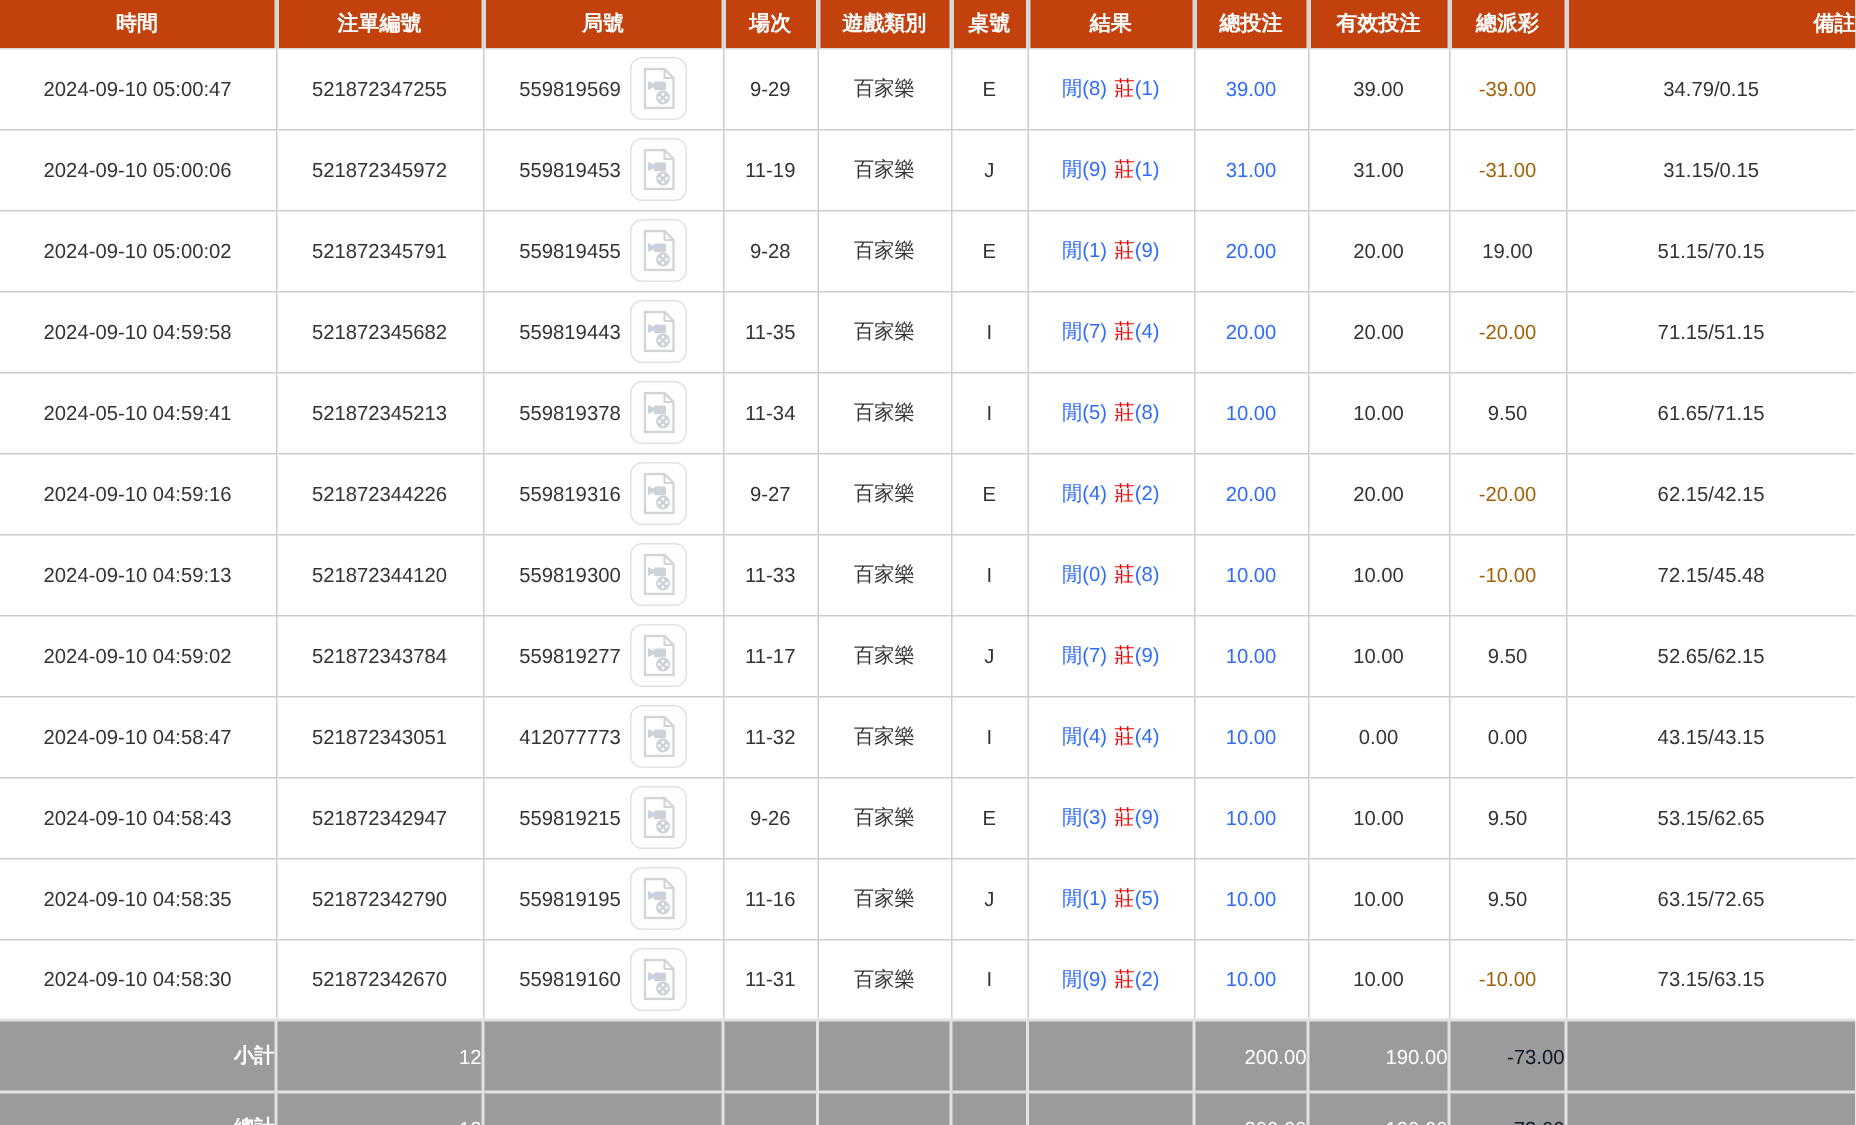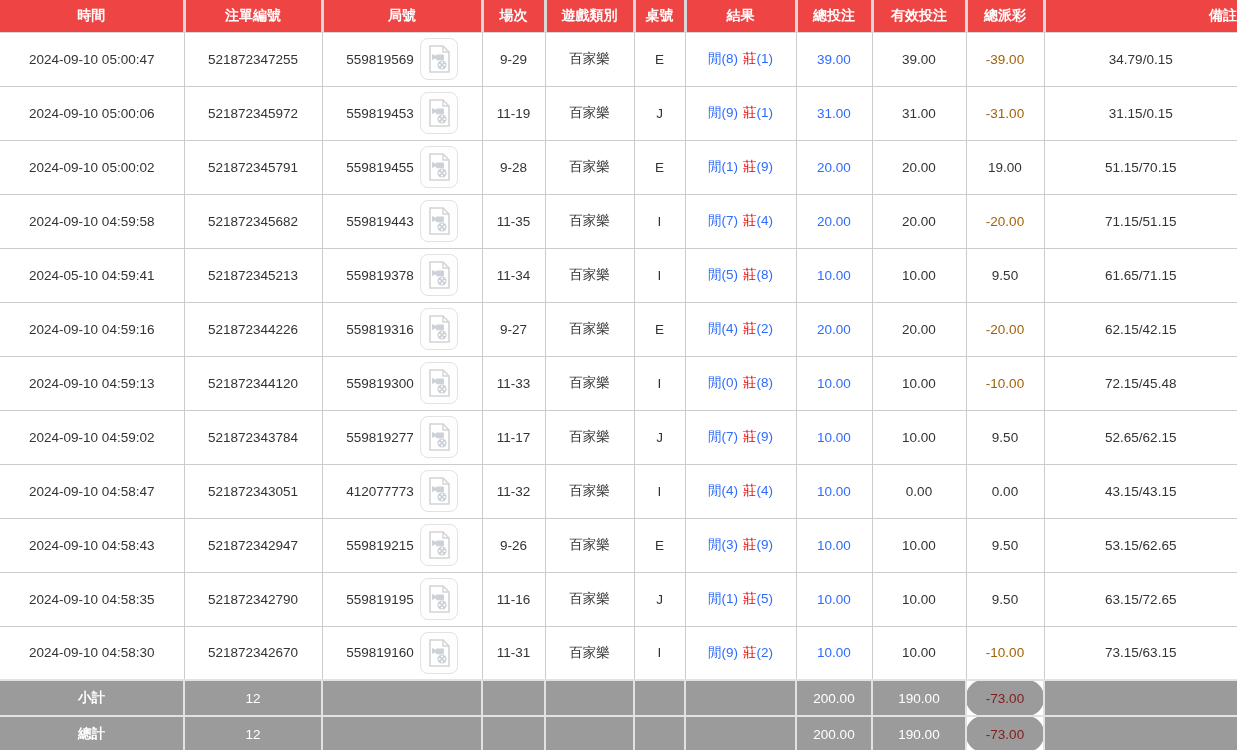--- a/index.html
+++ b/index.html
@@ -8,21 +8,21 @@
     font-family: "Liberation Sans", "DejaVu Sans", sans-serif;
     width: 1237px;
   }
   table.bet-table {
     width: 1237px;
     border-collapse: collapse;
     table-layout: fixed;
   }
   
   thead th {
-    background: #ef4444;
+    background: #c2410c;
     color: #ffffff;
     font-size: 14px;
     font-weight: bold;
     height: 32px;
     text-align: center;
     vertical-align: middle;
     border-right: 3px solid #d8d8d8;
     border-bottom: 1px solid #d8d8d8;
   }
   thead th:last-child { border-right: none; text-align: right; }
@@ -58,29 +58,29 @@
     display: inline-flex;
     align-items: center;
     justify-content: center;
     cursor: pointer;
     padding: 0;
   }
   
   tr.summary td {
     background: #9b9b9b;
     color: #ffffff;
-    height: 36px;
+    height: 48px;
     font-size: 13.5px;
-    text-align: center;
+    text-align: right;
     vertical-align: middle;
     border: 2px solid #e2e2e2;
   }
   tr.summary td:first-child { border-left: none; font-weight: bold; }
   tr.summary td:last-child { border-right: none; }
-  tr.summary td.neg { color: #7f1d1d; border-radius: 17px; }
+  tr.summary td.neg { color: #0f172a; }
 </style>
 </head>
 <body>
 
 <table class="bet-table">
   <colgroup>
     <col style="width:184px">
       <col style="width:138px">
       <col style="width:160px">
     <col style="width:63px">

